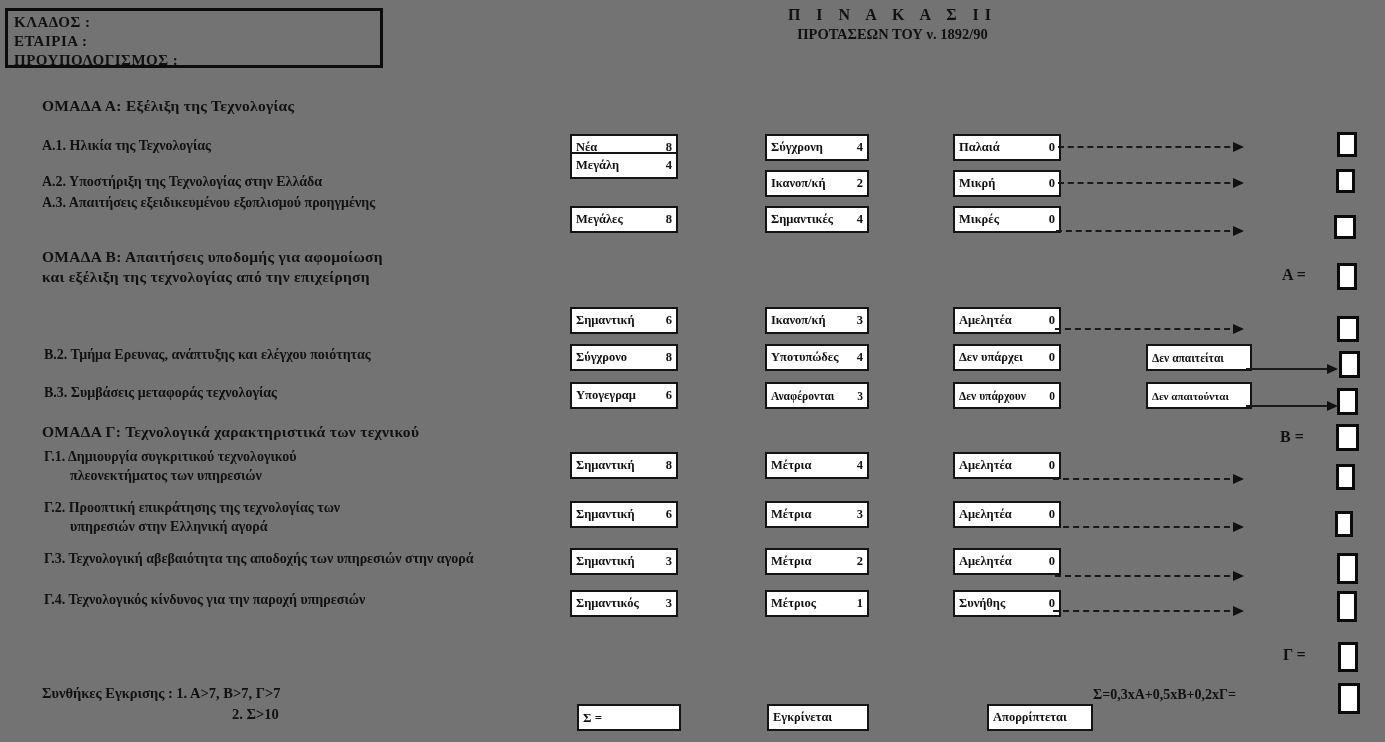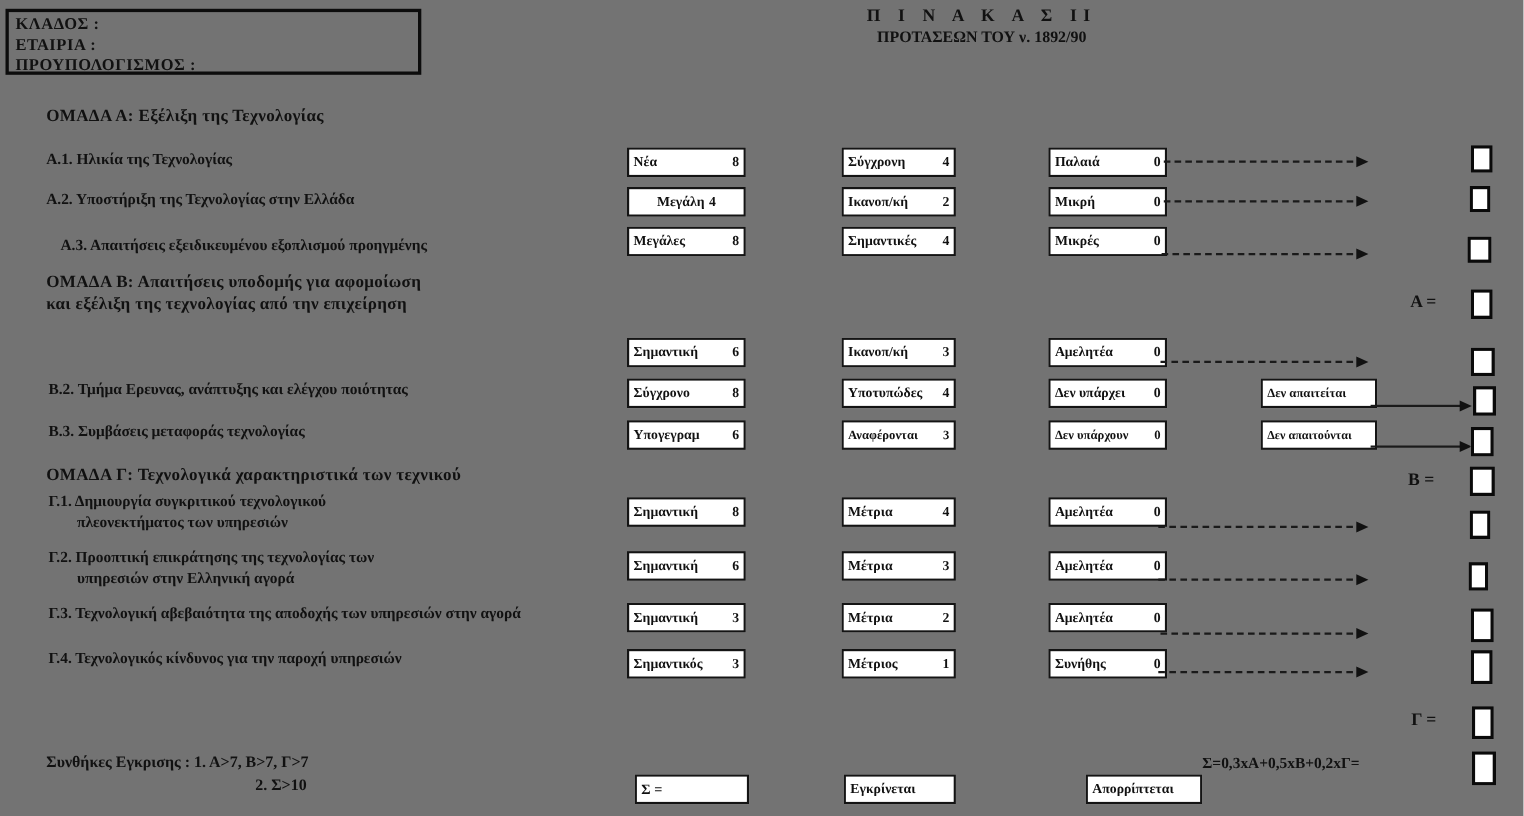--- a/index.html
+++ b/index.html
@@ -57,38 +57,38 @@
   <div class="opt" style="left:953px;top:134px;width:96px;">
       <span>Παλαιά</span>
       <span class="sc">0</span>
     </div>
   <div class="ln dash" style="left:1058px;top:146px;width:182px;">
       <span class="ah"></span>
     </div>
   <div class="cb" style="left:1337px;top:132px;width:20px;height:25px;"></div>
 
   <div class="lbl" style="left:42px;top:174px;">Α.2. Υποστήριξη της Τεχνολογίας στην Ελλάδα</div>
-  <div class="opt" style="left:570px;top:170px;width:96px;justify-content:center;">
+  <div class="opt" style="left:570px;top:152px;width:96px;">
       <span>Μεγάλη</span>
       <span class="sc">4</span>
     </div>
   <div class="opt" style="left:765px;top:170px;width:92px;">
       <span>Ικανοπ/κή</span>
       <span class="sc">2</span>
     </div>
   <div class="opt" style="left:953px;top:170px;width:96px;">
       <span>Μικρή</span>
       <span class="sc">0</span>
     </div>
   <div class="ln dash" style="left:1058px;top:182px;width:182px;">
       <span class="ah"></span>
     </div>
   <div class="cb" style="left:1336px;top:169px;width:19px;height:24px;"></div>
 
-  <div class="lbl" style="left:42px;top:216px;margin-left:13px;">Α.3. Απαιτήσεις εξειδικευμένου εξοπλισμού προηγμένης</div>
+  <div class="lbl" style="left:42px;top:195px;">Α.3. Απαιτήσεις εξειδικευμένου εξοπλισμού προηγμένης</div>
   <div class="opt" style="left:570px;top:206px;width:96px;">
       <span>Μεγάλες</span>
       <span class="sc">8</span>
     </div>
   <div class="opt" style="left:765px;top:206px;width:92px;">
       <span>Σημαντικές</span>
       <span class="sc">4</span>
     </div>
   <div class="opt" style="left:953px;top:206px;width:96px;">
       <span>Μικρές</span>

